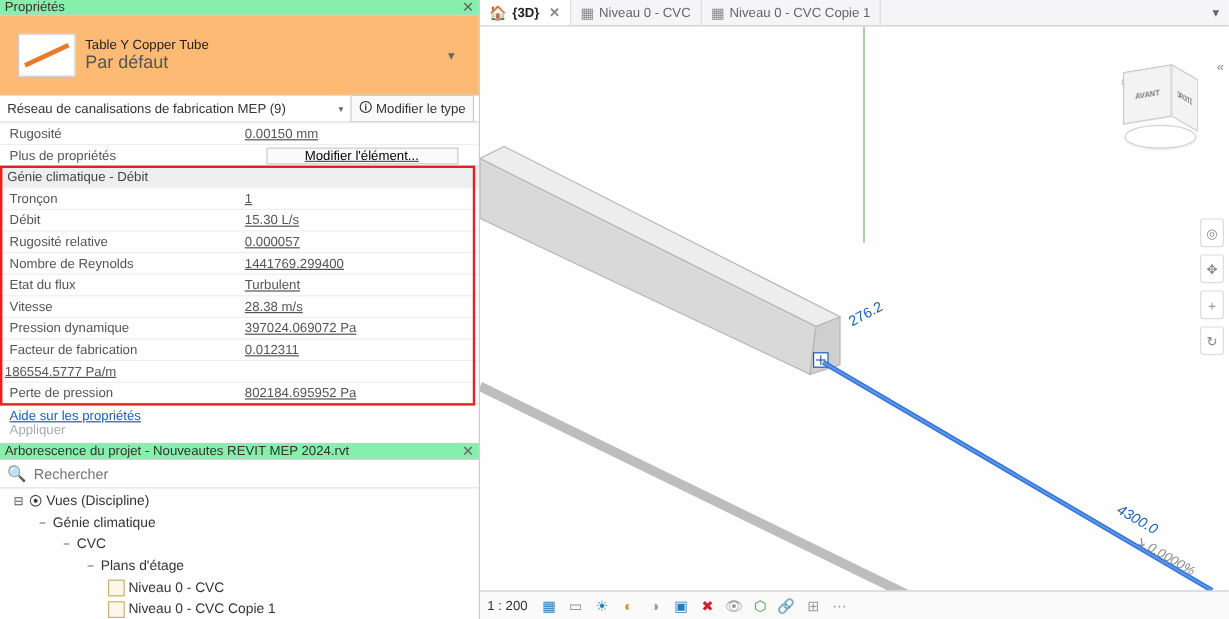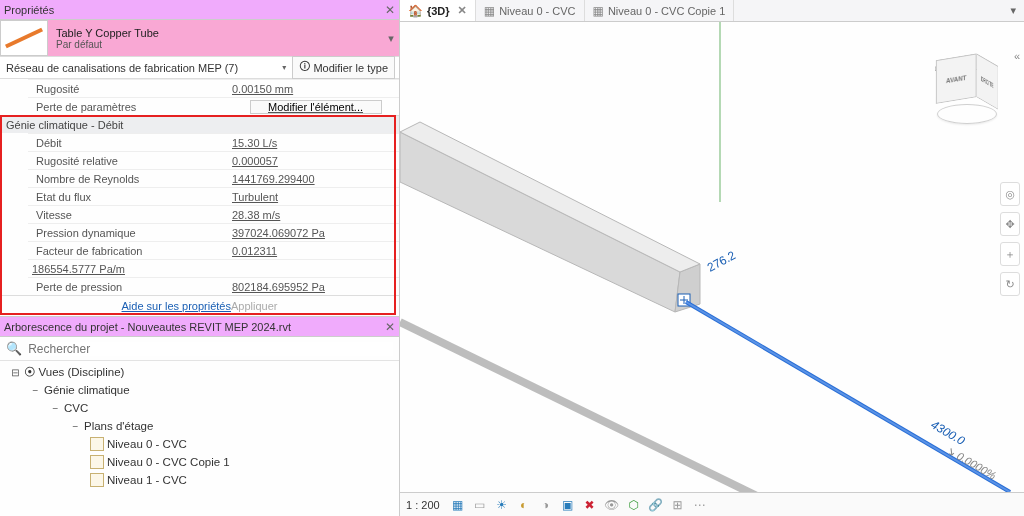--- a/index.html
+++ b/index.html
@@ -15,64 +15,64 @@
     display: flex;
   }
   .left-panel {
     width: 400px;
     border-right: 1px solid #ccc;
     display: flex;
     flex-direction: column;
     background: #fefefe;
   }
   .panel-header {
-    background: #f0abfc;
+    background: #86efac;
     border-bottom: 1px solid #ccc;
     height: 20px;
     display: flex;
     align-items: center;
     padding: 0 4px;
     font-size: 11px;
     color: #333;
     position: relative;
   }
   .panel-header .close {
     position: absolute;
     right: 4px;
     font-size: 12px;
     color: #666;
     cursor: pointer;
   }
   .type-selector {
     display: flex;
     align-items: center;
-    padding: 0;
+    padding: 15px;
     border-bottom: 1px solid #ddd;
-    background: #f9a8d4;
+    background: #fdba74;
   }
   .type-thumb {
     width: 48px;
     height: 36px;
     border: 1px solid #ccc;
     margin-right: 8px;
     display: flex;
     align-items: center;
     justify-content: center;
     position: relative;
     background: #fff;
   }
   .type-thumb .pipe-line {
     width: 40px;
     height: 4px;
     background: #e87a2c;
     transform: rotate(-25deg);
   }
   .type-info { flex: 1; }
   .type-name { font-size: 11px; color: #222; }
-  .type-sub { font-size: 10px; color: #555; }
+  .type-sub { font-size: 15px; color: #555; }
   .dropdown-arrow {
     width: 16px; height: 16px; display:flex; align-items:center; justify-content:center;
     color:#666; cursor:pointer;
   }
   .filter-row {
     display: flex;
     height: 22px;
     border-bottom: 1px solid #ddd;
     align-items: center;
     font-size: 11px;
@@ -88,47 +88,47 @@
   .param-grid {
     border-bottom: 1px solid #ddd;
     font-size: 11px;
     position: relative;
   }
   .param-row {
     display: flex;
     height: 18px;
     align-items: center;
     border-top: 1px solid #eee;
-    margin-left: 28px;
   }
   .param-row .label { width: 200px; padding-left: 8px; color:#555; }
   .param-row .value { flex:1; padding-left: 4px; color:#555;text-decoration:underline; }
   .param-row.button-row .value { display:flex; justify-content:center; }
   .param-row.button-row button {
-    width: 132px; font-size:11px; border:1px solid #ccc; background:#fafafa; cursor:pointer;
+    width: 160px; font-size:11px; border:1px solid #ccc; background:#fafafa; cursor:pointer;
   }
   .group-header {
     background: #edeef0;
     height: 18px;
     display: flex;
     align-items: center;
     padding-left: 6px;
     font-size: 11px;
     color: #444;
     border-top:1px solid #ddd;
   }
   .highlight-box {
     border: 2px solid #e62020;
     position: absolute;
     pointer-events: none;
   }
   .help-row {
-    display:flex; justify-content:center;
+    display:flex; justify-content:flex-end;
     padding:4px 8px; font-size:11px;
     border-bottom:1px solid #ccc;
+    flex-direction:column;
   }
   .help-link { color:#1a5fb4; text-decoration: underline; cursor:pointer; }
   .apply-btn { color:#aaa; }
 
   .project-browser { flex:1; display:flex; flex-direction:column; }
   .search-row {
     display:flex; align-items:center; gap:6px; padding:4px 6px;
   }
   .search-row .mag { color:#999; font-size:13px; }
   .search-row input {
@@ -234,42 +234,46 @@
       </div>
     <div class="type-info">
       <div class="type-name">Table Y Copper Tube</div>
       <div class="type-sub">Par défaut</div>
     </div>
     <div class="dropdown-arrow">▾</div>
   </div>
 
   <div class="filter-row">
     <div class="left">
-      <span>Réseau de canalisations de fabrication MEP (7)</span>
+      <span>Réseau de canalisations de fabrication MEP (9)</span>
     </div>
     <span class="expand">▾</span>
     <span class="edit-type">
       <span>🛈</span>
       <span>Modifier le type</span>
     </span>
   </div>
 
   <div class="param-grid" style="position:relative;">
     <div class="param-row">
       <div class="label">Rugosité</div>
       <div class="value">0.00150 mm</div>
     </div>
     <div class="param-row button-row">
-      <div class="label">Perte de paramètres</div>
+      <div class="label">Plus de propriétés</div>
       <div class="value">
           <button>Modifier l'élément...</button>
         </div>
     </div>
 
     <div class="group-header">Génie climatique - Débit</div>
+    <div class="param-row">
+        <div class="label">Tronçon</div>
+        <div class="value">1</div>
+      </div>
     <div class="param-row">
         <div class="label">Débit</div>
         <div class="value">15.30 L/s</div>
       </div>
     <div class="param-row">
         <div class="label">Rugosité relative</div>
         <div class="value">0.000057</div>
       </div>
     <div class="param-row">
         <div class="label">Nombre de Reynolds</div>

